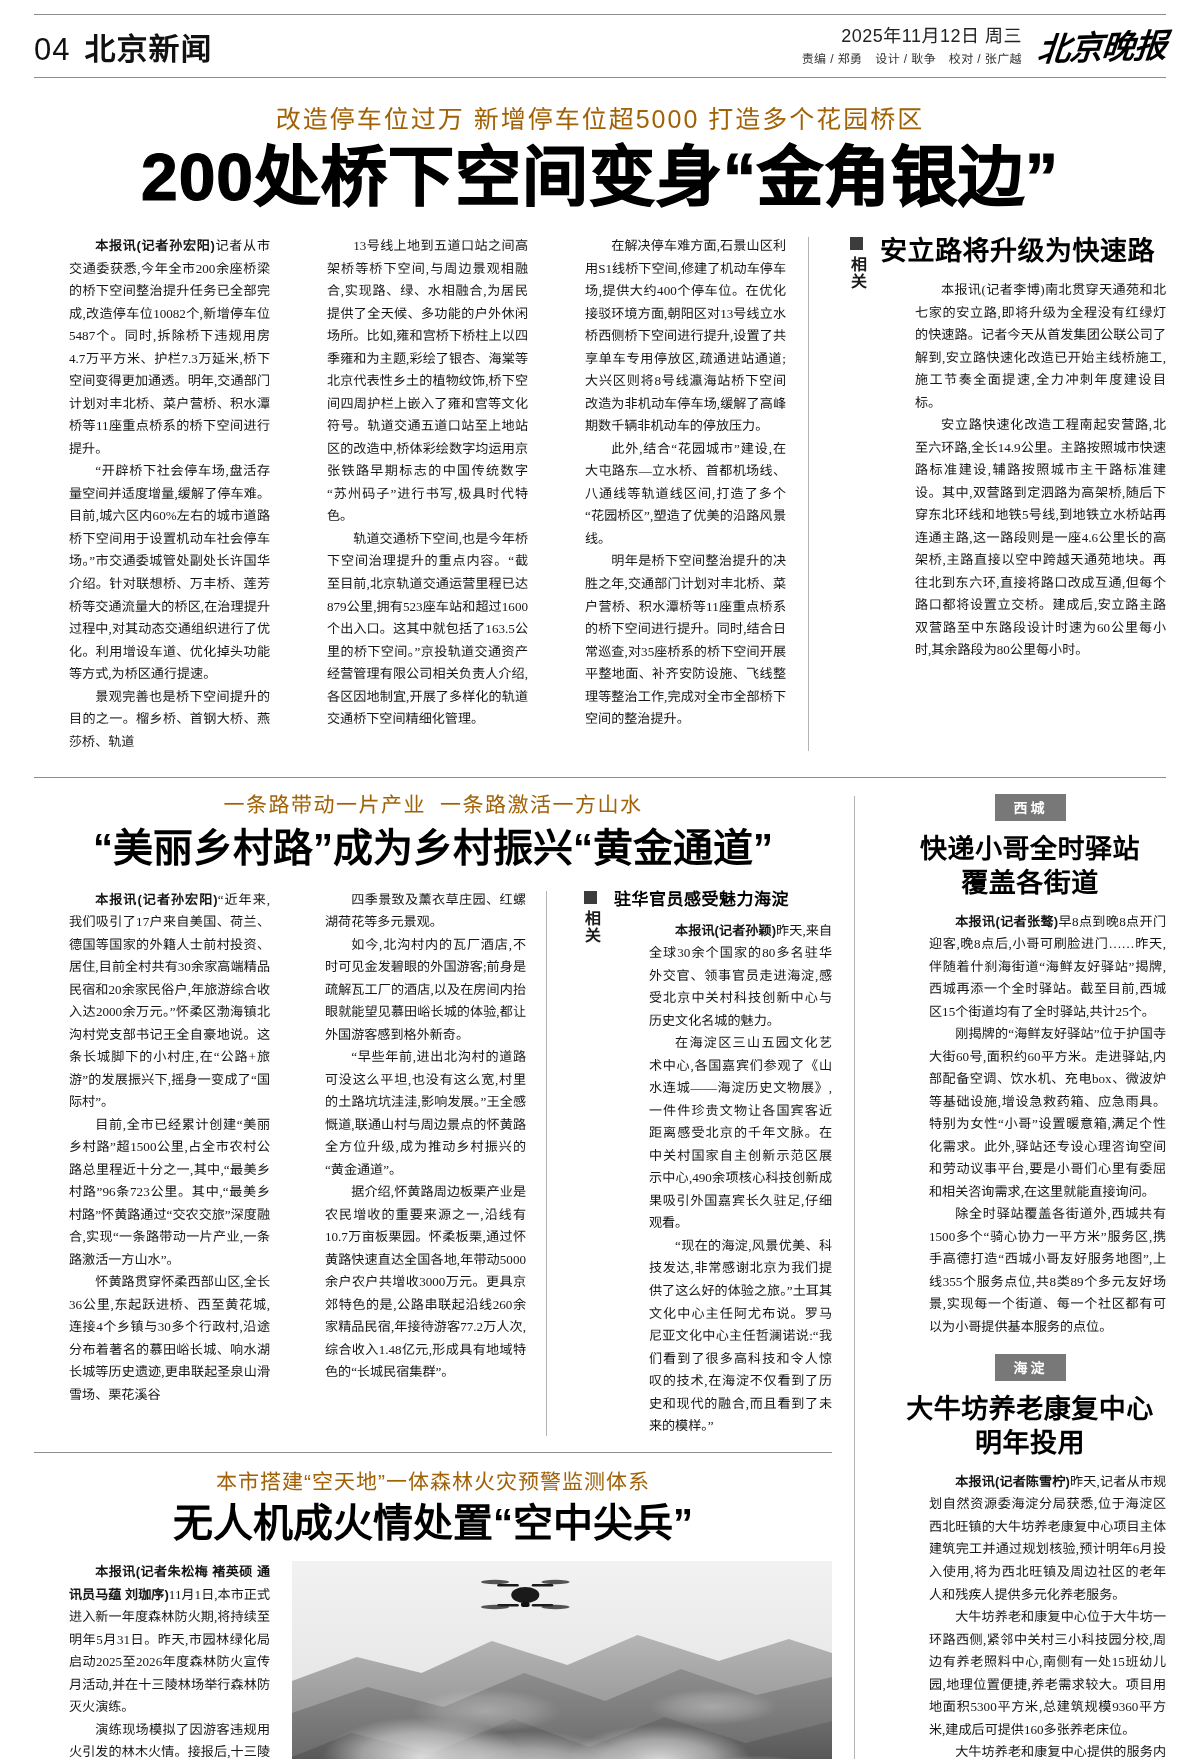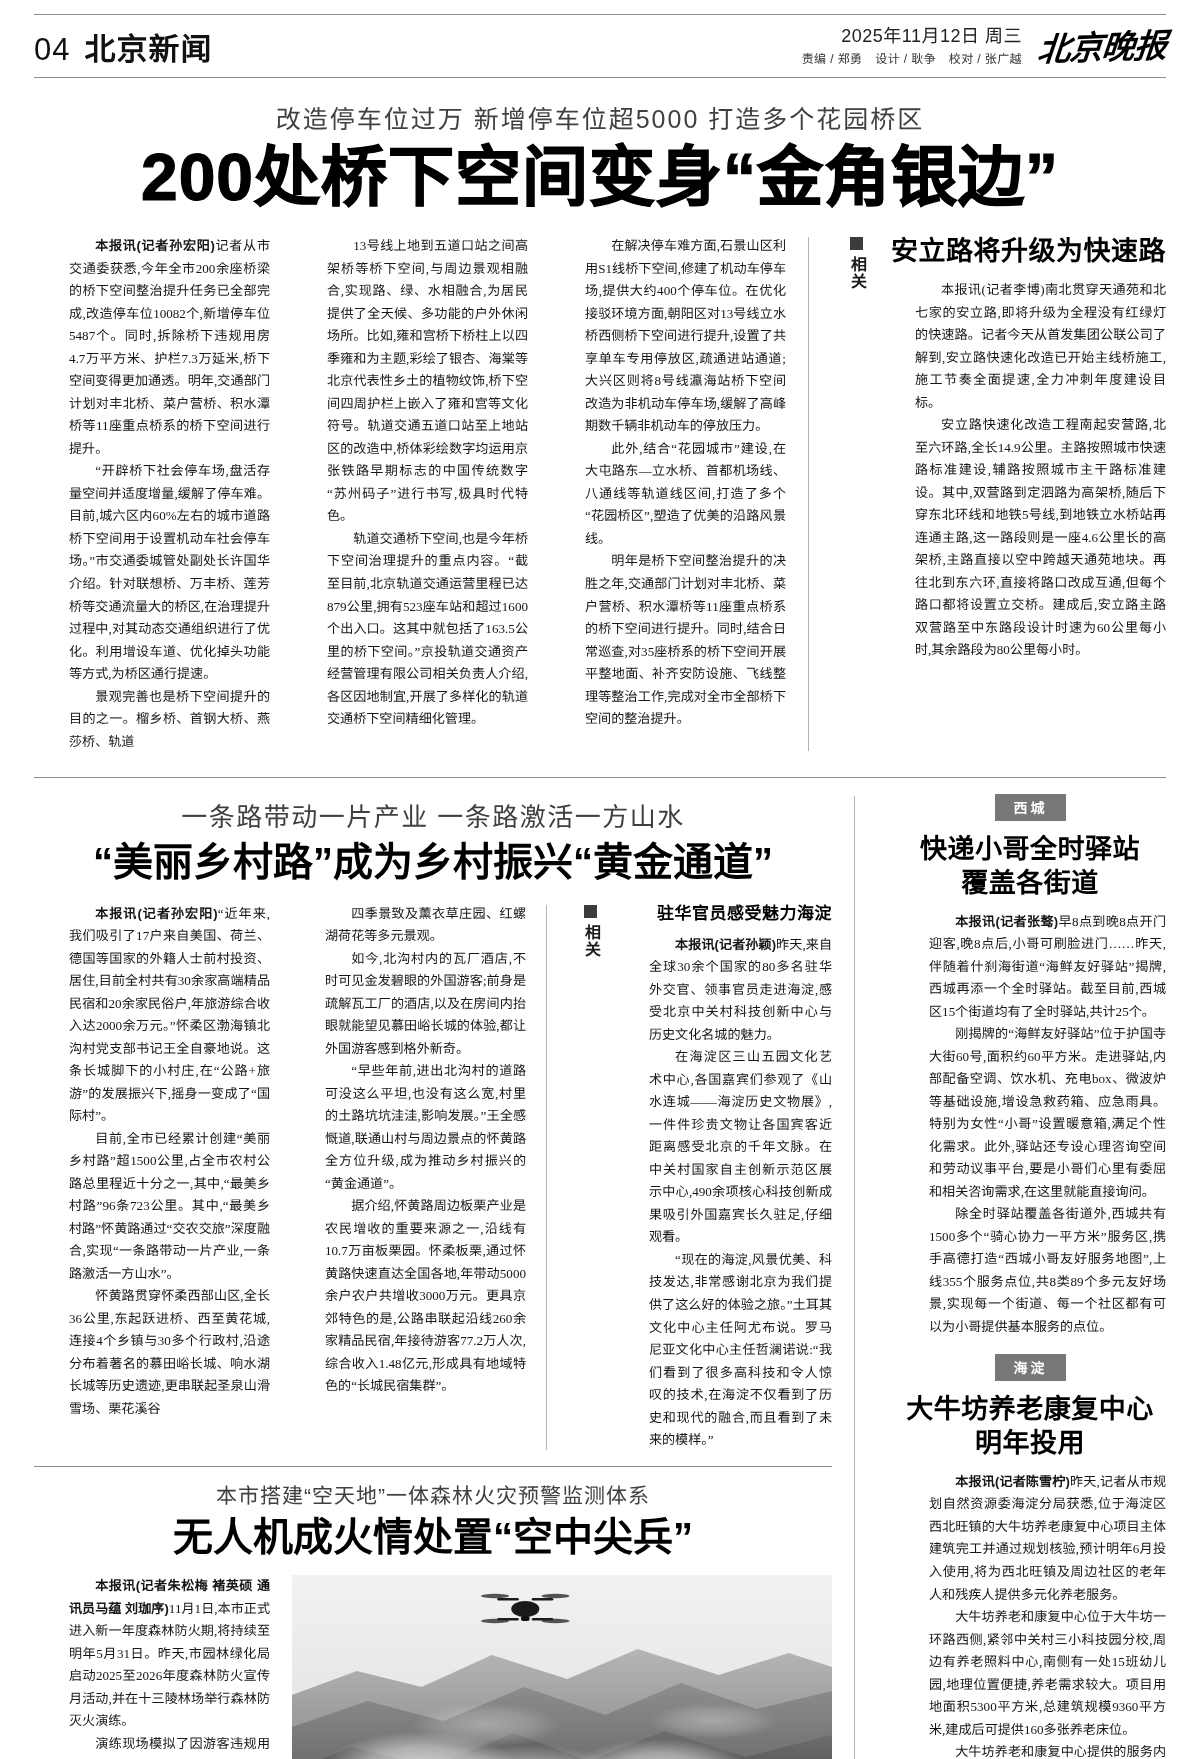--- a/index.html
+++ b/index.html
@@ -57,23 +57,22 @@
     white-space:nowrap;
   }
 
   
   .lead-head{
     text-align:center;
     margin-top:26px;
   }
   .shoulder{
     font-family:"Liberation Sans","DejaVu Sans",sans-serif;
-    font-size:25px;font-weight:400;letter-spacing:2px;color:#404040;
+    font-size:25px;font-weight:400;letter-spacing:2px;color:#a16207;
     line-height:1.2;
-    margin-top:8px;
   }
   .maintitle{
     font-family:"Liberation Sans","DejaVu Sans",sans-serif;
     font-size:66px;font-weight:900;letter-spacing:1px;
     line-height:1.08;
     margin-top:8px;
     color:#000;
     -webkit-text-stroke:1.2px #000;
   }
 
@@ -118,42 +117,41 @@
     writing-mode:vertical-rl;
     letter-spacing:1px;
     color:#1a1a1a;
   }
   .side-head{
     font-family:"Liberation Sans","DejaVu Sans",sans-serif;
     font-size:27px;font-weight:900;letter-spacing:.5px;
     line-height:1.25;
     margin-bottom:10px;
     color:#000;
-    text-align:right;
   }
   .side-head.center{text-align:center;}
 
   .sidebox{display:flex;gap:14px;}
   .sidebox .sb-body{flex:1;}
 
   .hrule{
     border:0;border-top:1.5px solid #8c8c8c;
     margin:10px 0 0 0;
   }
 
   
   .sec2-wrap{
     display:grid;
     grid-template-columns:1fr 18px 272px;
     column-gap:22px;
     margin-top:16px;
   }
   .sec2-left{}
   .sec2-head{text-align:center;margin-bottom:16px;}
-  .sec2-head .shoulder{font-size:26px;letter-spacing:1.5px;}
+  .sec2-head .shoulder{font-size:21px;letter-spacing:1.5px;font-family:Liberation Mono, monospace;}
   .sec2-head .t{
     font-family:"Liberation Sans","DejaVu Sans",sans-serif;
     font-size:40px;font-weight:900;letter-spacing:0px;
     line-height:1.18;margin-top:6px;color:#000;
   }
   .sec2-cols{
     display:grid;
     grid-template-columns:236px 236px 16px 1fr;
     column-gap:20px;
   }

